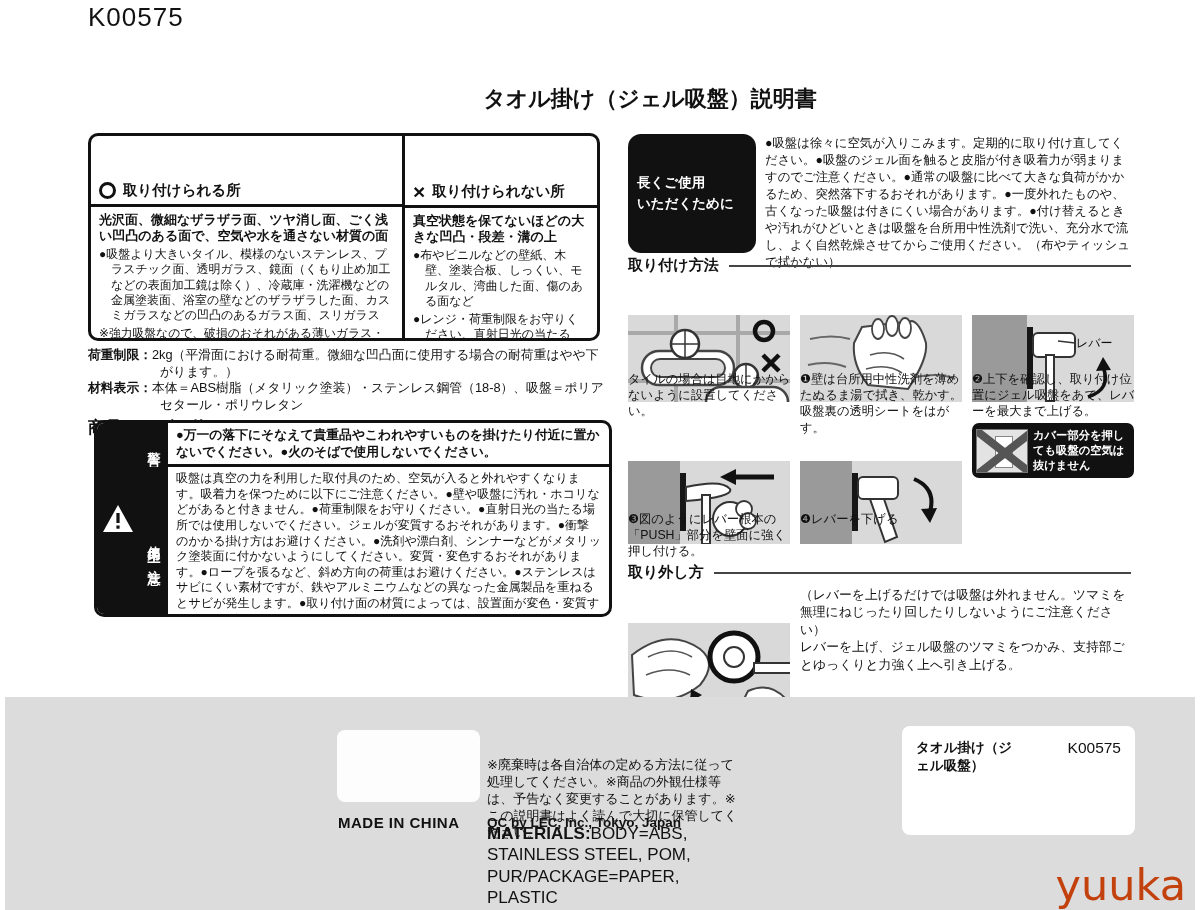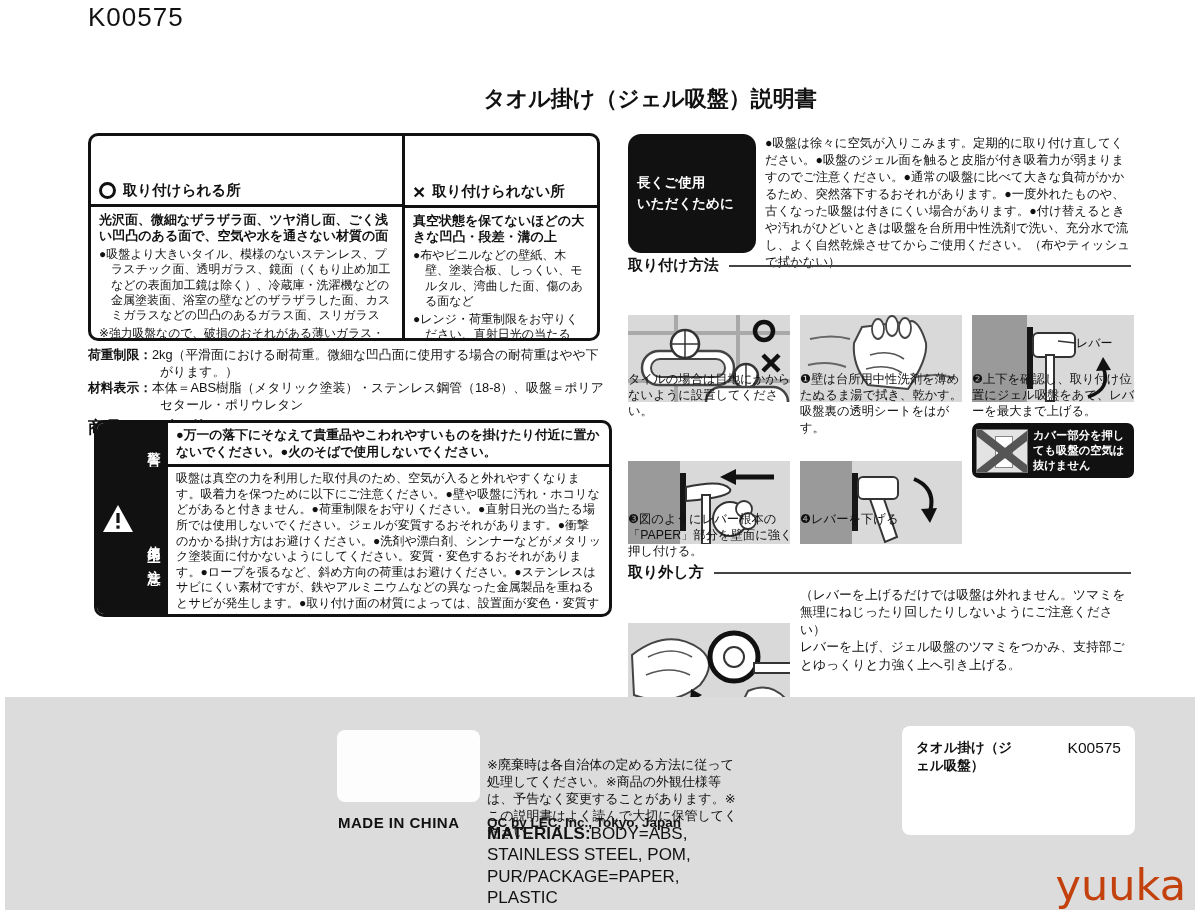--- a/index.html
+++ b/index.html
@@ -230,21 +230,21 @@
   </div>
   <div id="no-air-note" class="abs">
     <div id="cover-illus">
       <span class="inner"></span>
         <span class="bar b1"></span>
         <span class="bar b2"></span>
     </div>
     <span id="no-air-text">カバー部分を押しても吸盤の空気は抜けません</span>
   </div>
 
-  <div class="cap abs" style="left:628px;top:511px;width:168px;">❸図のようにレバー根本の「PAPER」部分を壁面に強く押し付ける。</div>
+  <div class="cap abs" style="left:628px;top:511px;width:168px;">❸図のようにレバー根本の「PUSH」部分を壁面に強く押し付ける。</div>
   <div class="cap abs" style="left:800px;top:511px;width:168px;">❹レバーを下げる</div>
 
   <div class="sec-head abs" style="top:563px;">
     <span>取り外し方</span>
     <span class="sec-rule"></span>
   </div>
   <div class="fig abs" style="left:628px;top:585px;width:162px;height:92px;">
     <svg width="162" height="92" viewBox="0 0 162 92" aria-hidden="true">
       <rect width="162" height="92" fill="#d9d9d9"></rect>
       <path d="M4,32 Q40,4 72,26 Q90,40 72,62 Q42,86 6,72 Z" fill="#fff" stroke="#444" stroke-width="2"></path>

